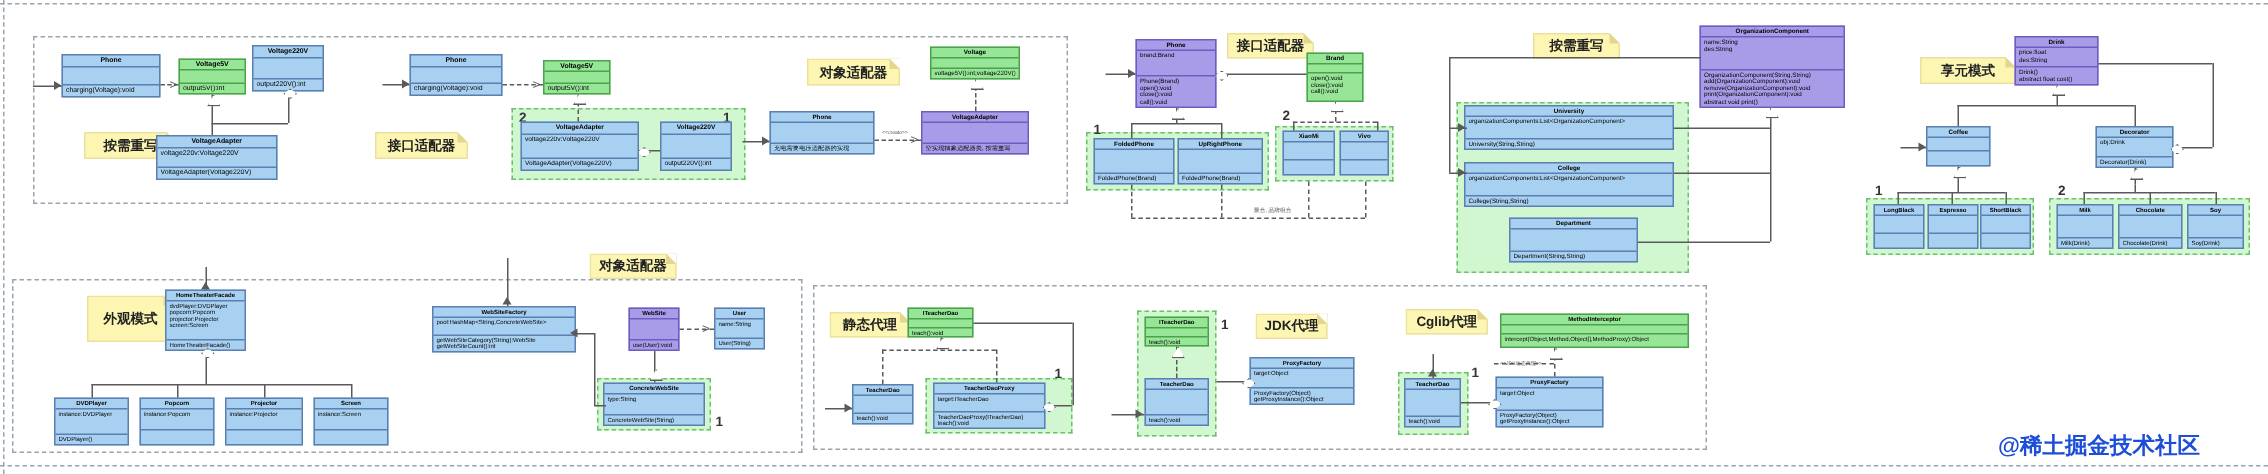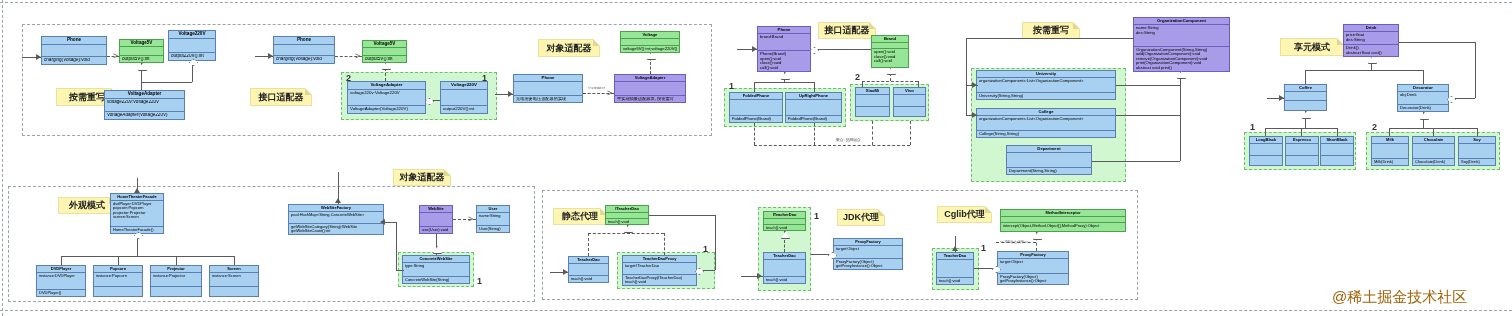--- a/index.html
+++ b/index.html
@@ -49,21 +49,21 @@
           border:1px solid #5a5a5a;
           clip-path:polygon(50% 0,100% 50%,50% 100%,0 50%);}
   .arrowhead{position:absolute;width:0;height:0;border-style:solid;
           border-width:3px 0 3px 5px;border-color:transparent transparent transparent #5a5a5a;}
   .open-arrow{position:absolute;color:#5a5a5a;font-size:9px;line-height:1;}
 
   .lbl{position:absolute;color:#555;white-space:nowrap;}
 
   .num{position:absolute;color:#333;font-weight:bold;}
 
-  .watermark{position:absolute;color:#a16207;font-weight:normal;white-space:nowrap;}
+  .watermark{position:absolute;color:#1d4ed8;font-weight:bold;white-space:nowrap;}
 </style>
 </head>
 <body>
 
 <div id="canvas">
 
   <div class="frame" style="left:22px;top:24px;width:690px;height:112px;"></div>
   <div class="frame" style="left:8px;top:186px;width:527px;height:116px;"></div>
   <div class="frame" style="left:542px;top:190px;width:596px;height:110px;"></div>
   <div class="frame" style="left:2px;top:0px;width:0;height:316px;border-width:0 0 0 1px;"></div>
@@ -432,21 +432,21 @@
   <div class="ln v" style="left:1337px;top:128px;height:8px;"></div>
   <div class="ln v" style="left:1305px;top:122px;height:6px;"></div>
   <div class="ln v" style="left:1423px;top:112px;height:11px;"></div>
   <div class="hollow-tri" style="left:1420px;top:112px;"></div>
   <div class="ln h" style="left:1389px;top:128px;width:88px;"></div>
   <div class="ln v" style="left:1389px;top:128px;height:8px;"></div>
   <div class="ln v" style="left:1433px;top:128px;height:8px;"></div>
   <div class="ln v" style="left:1477px;top:128px;height:8px;"></div>
   <div class="ln v" style="left:1423px;top:123px;height:5px;"></div>
 
-  <div class="note" style="left:58px;top:197px;width:58px;height:17px;font-size:9px;">外观模式</div>
+  <div class="note" style="left:58px;top:197px;width:58px;height:31px;font-size:9px;">外观模式</div>
 
   <div class="cls blue" style="left:110px;top:193px;width:54px;height:41px;font-size:4px;">
     <div class="hdr">HomeTheaterFacade</div>
     <div class="attrs">
       <div class="row">dvdPlayer:DVDPlayer</div>
       <div class="row">popcorn:Popcorn</div>
       <div class="row">projector:Projector</div>
       <div class="row">screen:Screen</div>
     </div>
     <div class="ops">

